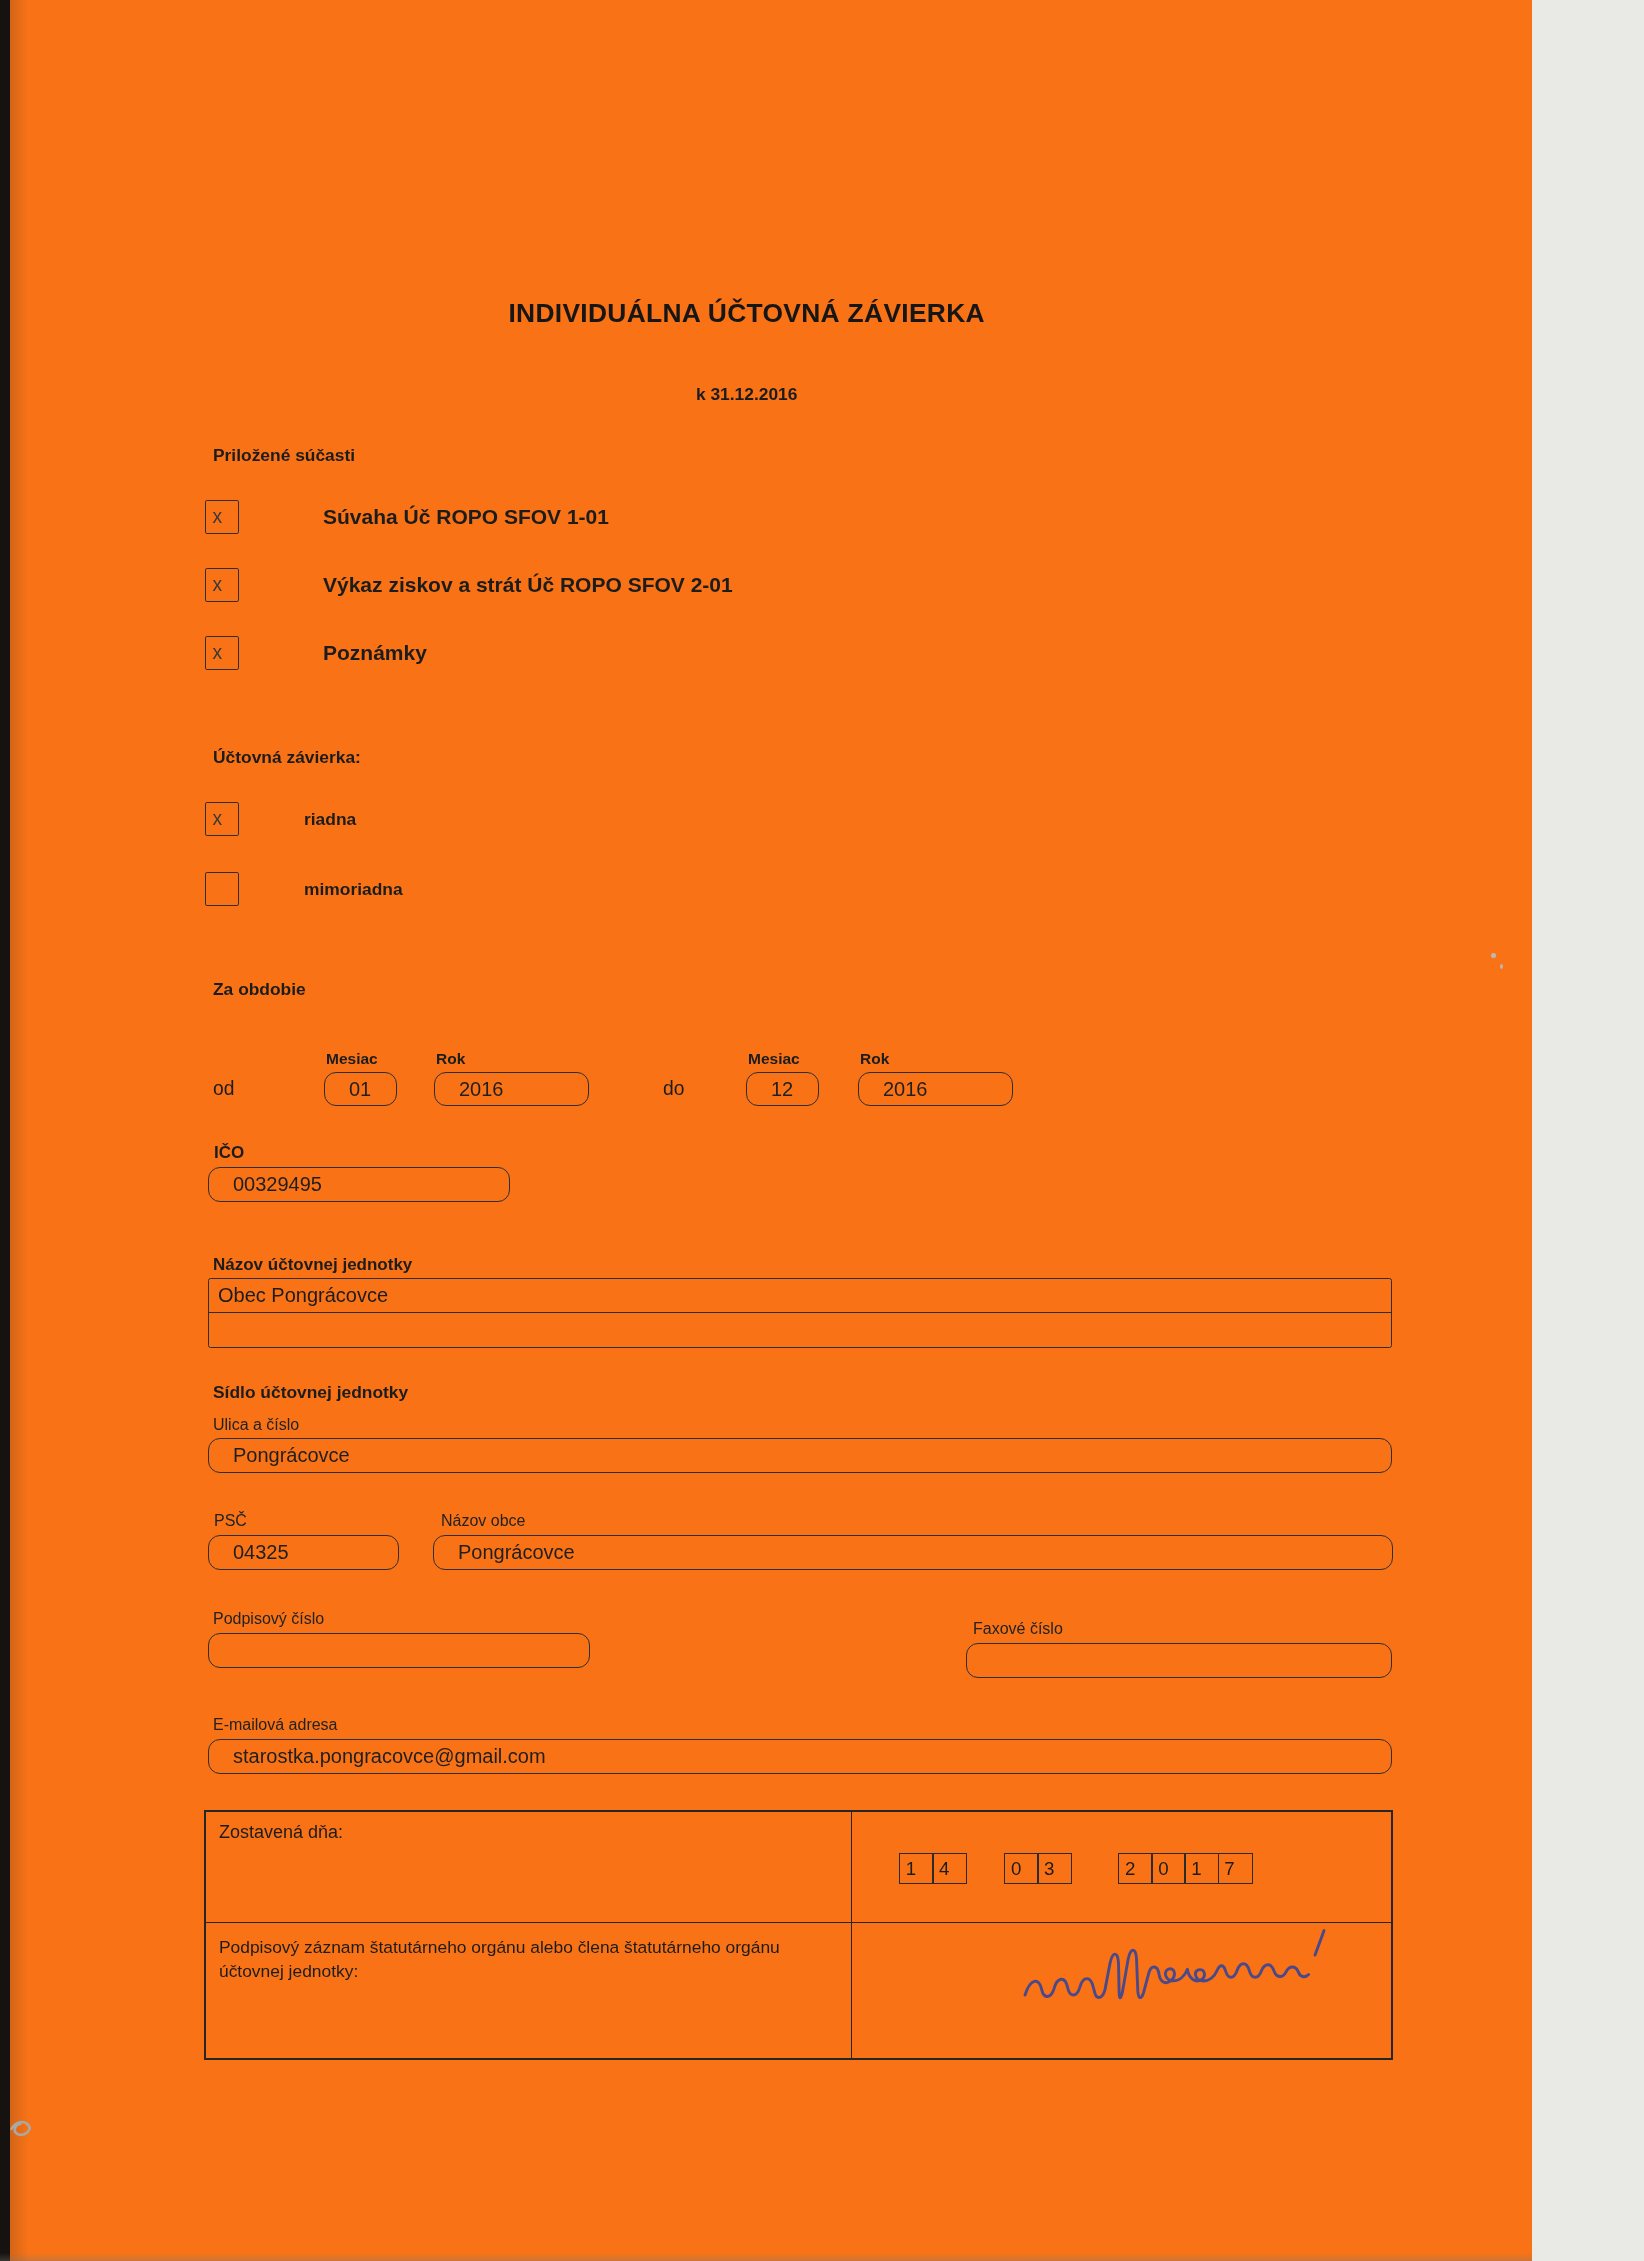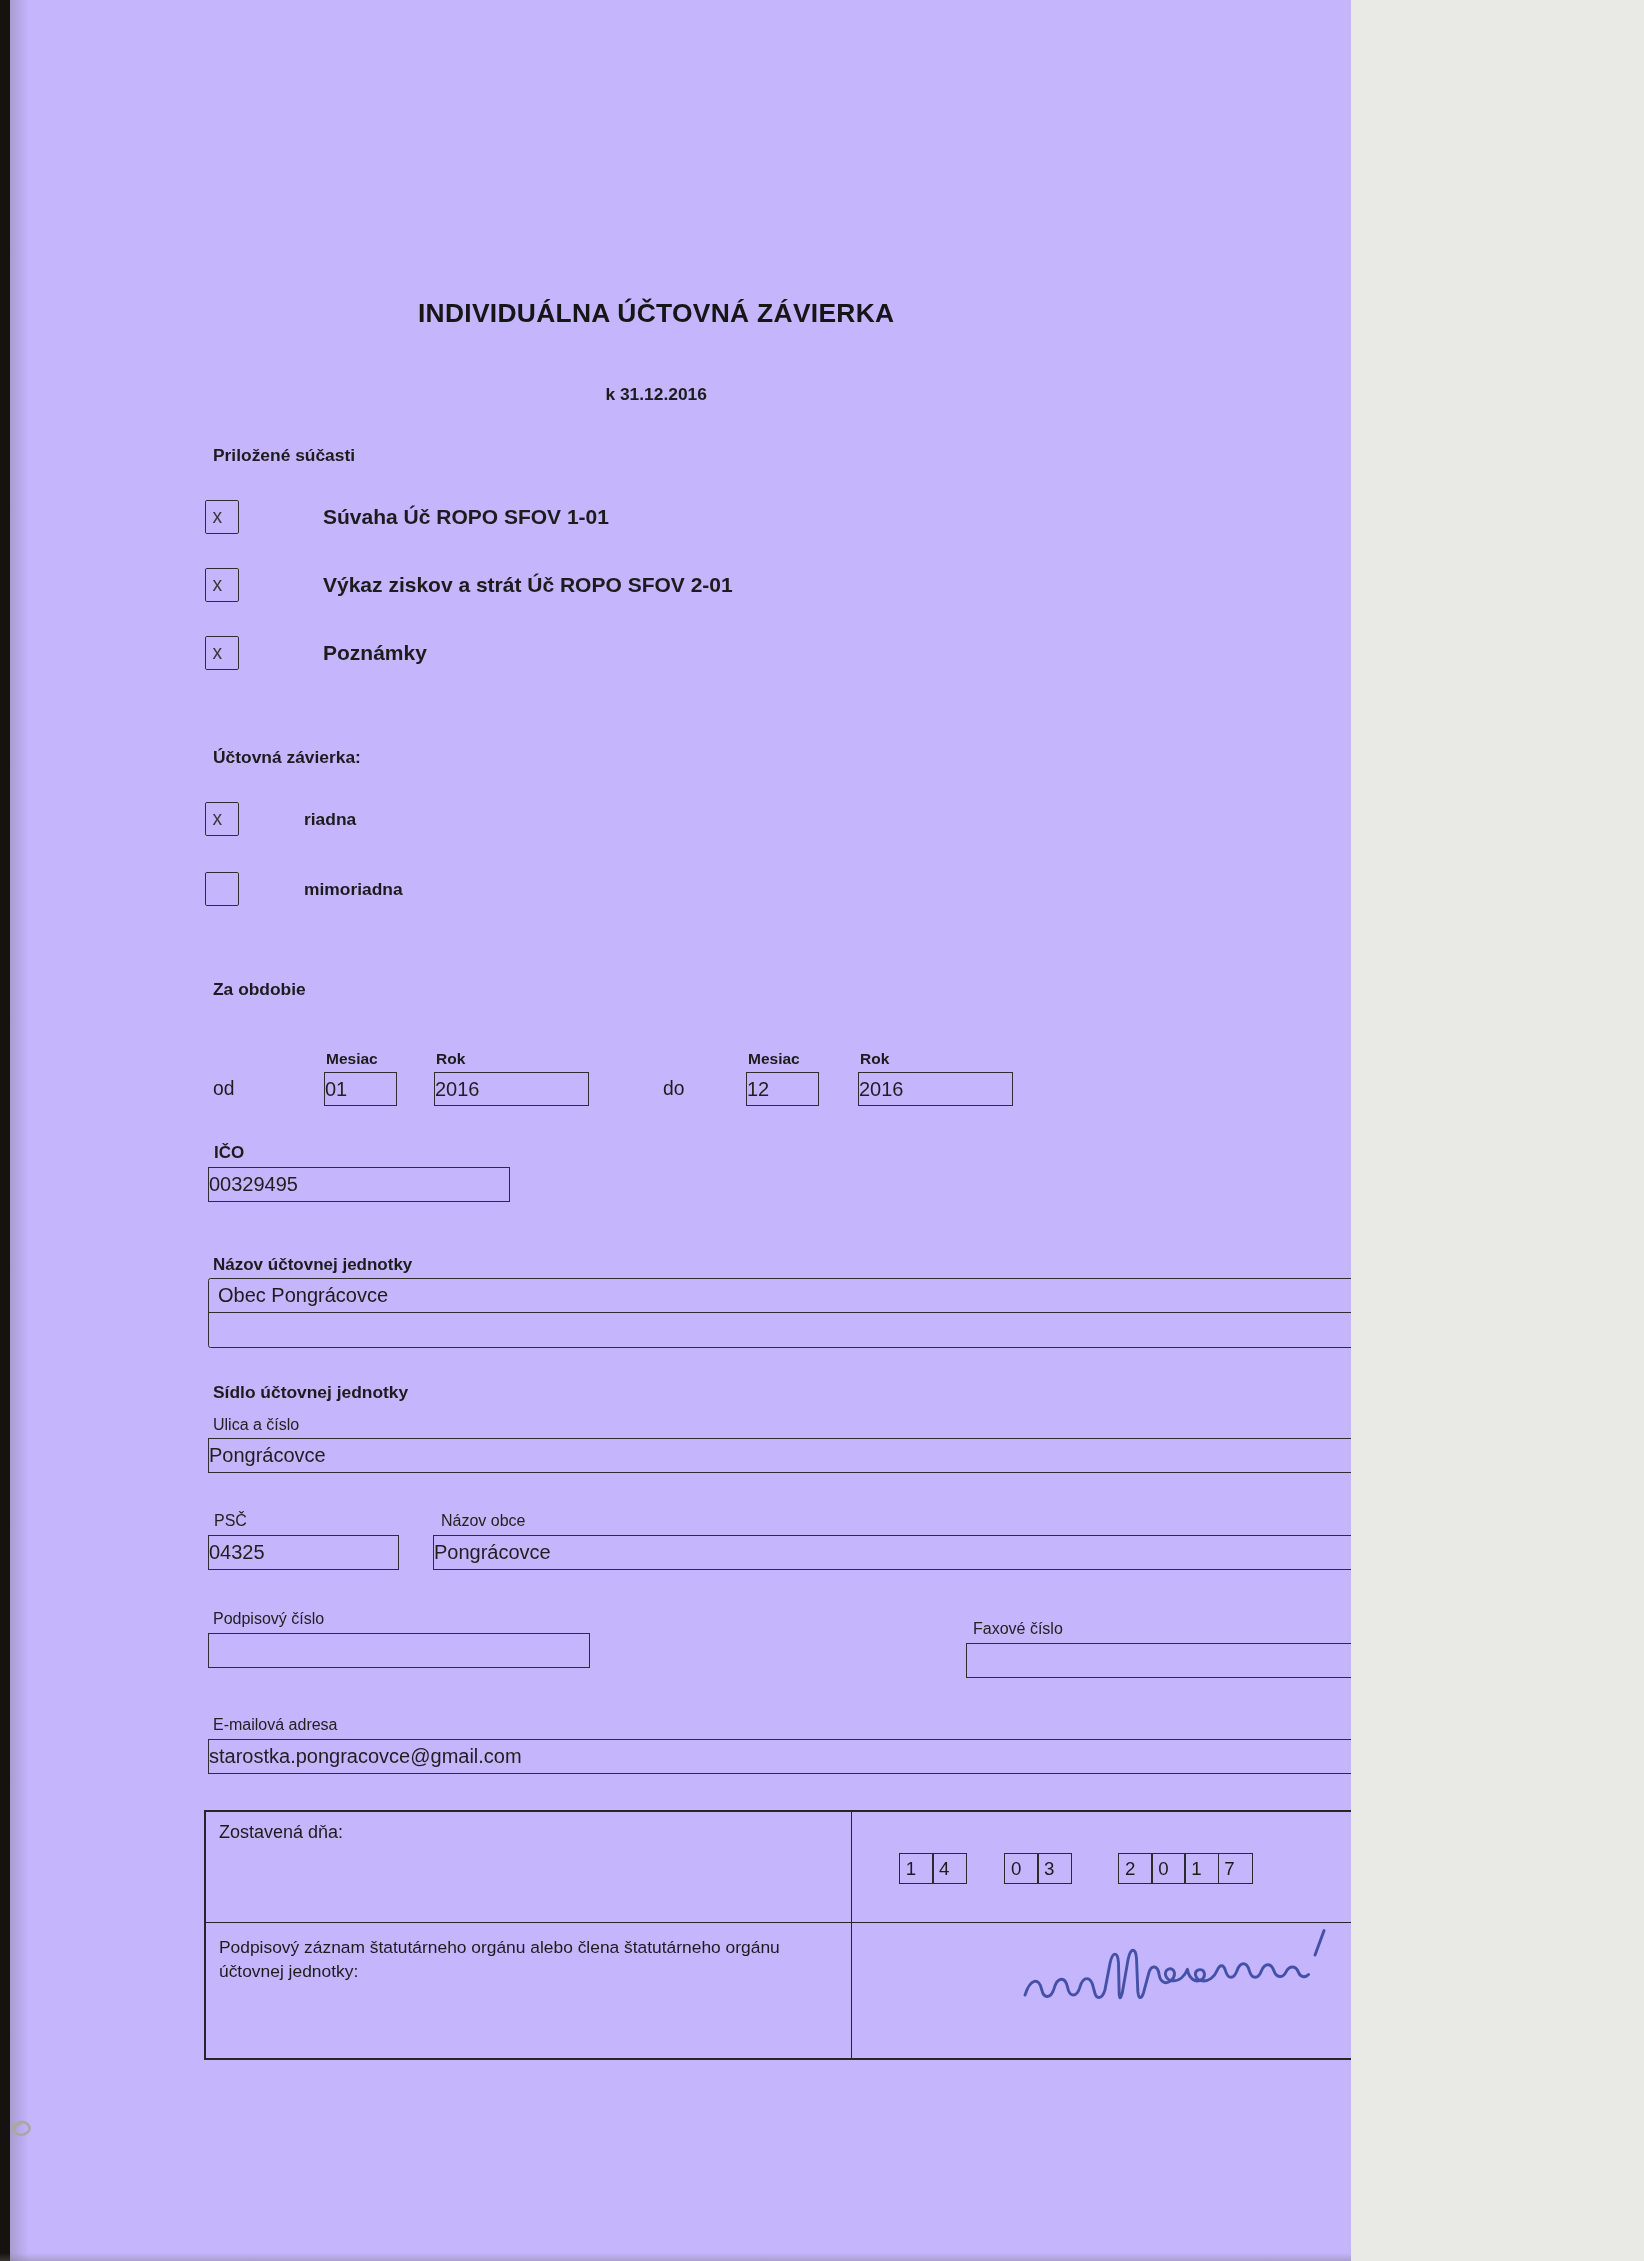--- a/index.html
+++ b/index.html
@@ -1,21 +1,21 @@
 <!DOCTYPE html>
 <html style="font-size:10.3px"><head>
 <meta charset="utf-8">
 <style>
   * { box-sizing: border-box; margin: 0; padding: 0; }
   html,body { background: #e9e9e6; }
   .page {
     position: relative;
-    width: 1351px;
+    width: 1532px;
     height: 2261px;
-    background: #c4b5fd;
+    background: #f97316;
     overflow: hidden;
     font-family: "Liberation Sans", "DejaVu Sans", sans-serif;
     color: #1c1c1c;
   }
   .abs { position: absolute; }
   .center { left: 0; right: 0; text-align: center; transform: translateX(-19.3px); }
   .title { font-size: 26.4px; font-weight: bold; letter-spacing: 0.3px; color: #161616; }
   .subtitle { font-size: 17.4px; font-weight: bold; }
   .heading { font-size: 17.4px; font-weight: bold; }
   .small-label { font-size: 16px; color: #222; }
@@ -28,24 +28,24 @@
     border: 1.9px solid #2e2e2e; border-radius: 1.9px;
     font-size: 19.3px; color: #3a3a3a;
     display: flex; align-items: center; padding-left: 6.4px;
     background: transparent; flex: 0 0 auto;
   }
   .cblabel  { font-size: 21px; font-weight: bold; margin-left: 84px; white-space: nowrap; }
   .cblabel2 { font-size: 17.4px; font-weight: bold; margin-left: 65px; white-space: nowrap; }
 
   .box {
     position: absolute;
-    border: 1.9px solid #2e2e2e; border-radius: 0;
+    border: 1.9px solid #2e2e2e; border-radius: 12px;
     font-size: 20px; color: #1f1f1f;
     display: flex; align-items: center;
-    padding-left: 0; background: transparent;
+    padding-left: 24px; background: transparent;
   }
   .box2 {
     position: absolute;
     border: 1.9px solid #2e2e2e; border-radius: 2.6px;
     background: transparent;
   }
   .box2 .row { height: 34px; font-size: 20px; display: flex; align-items: center; padding-left: 9px; }
   .box2 .row:first-child { border-bottom: 1.3px solid #2e2e2e; }
 
   .footer-table {

